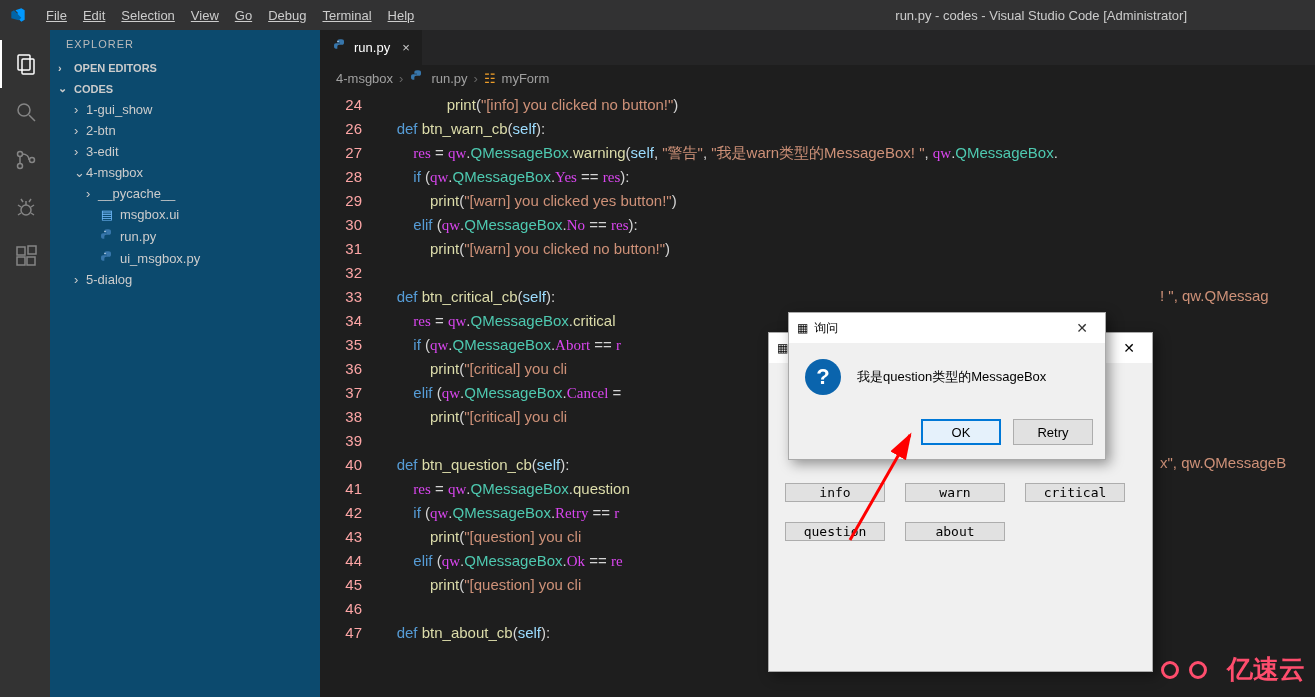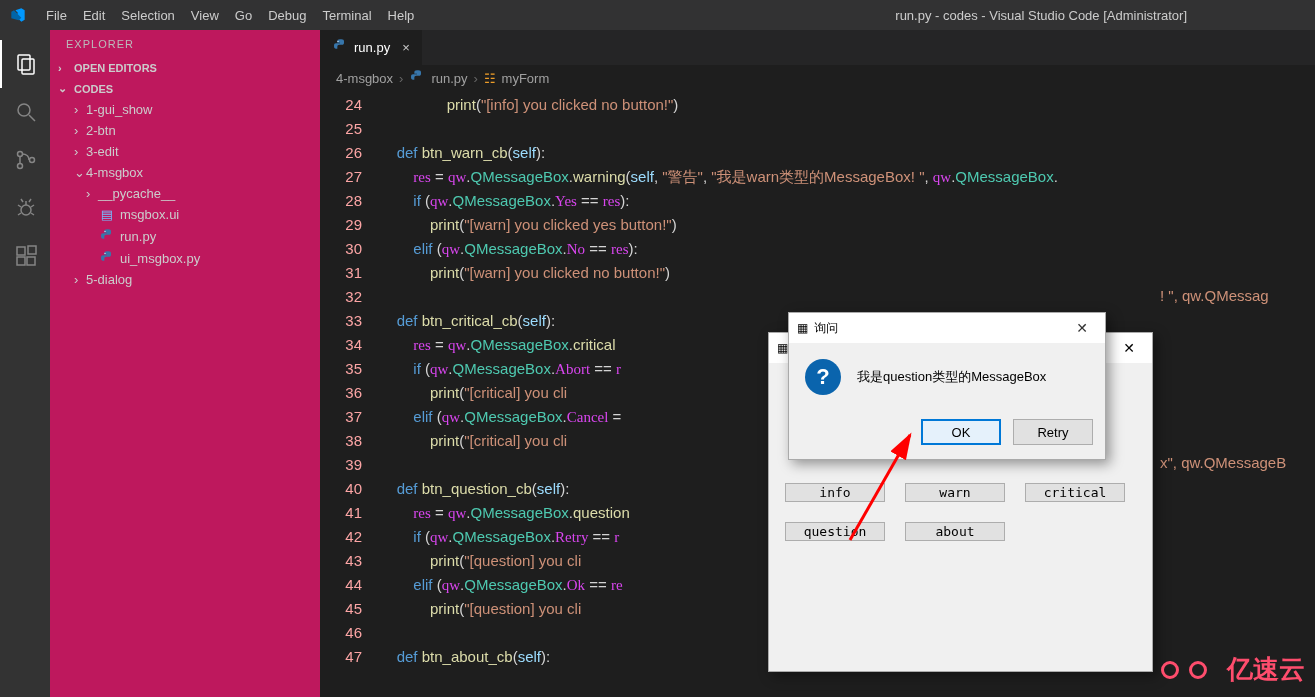--- a/index.html
+++ b/index.html
@@ -1,30 +1,30 @@
 <!DOCTYPE html>
 <html><head>
 <meta charset="utf-8">
 <style>
 * { margin: 0; padding: 0; box-sizing: border-box; font-family: "Segoe UI", sans-serif; }
 body { background: #1e1e1e; color: #cccccc; width: 1315px; height: 697px; overflow: hidden; position: relative; }
 
 
 .titlebar { height: 30px; background: #323233; display: flex; align-items: center; padding: 0 8px; font-size: 13px; color: #cccccc; }
 .titlebar .logo { width: 20px; height: 20px; margin-right: 10px; display: flex; align-items: center; justify-content: center; }
-.titlebar .menu-item { padding: 0 8px; cursor: pointer; }
+.titlebar .menu-item { padding: 0 8px; cursor: pointer; text-decoration: underline; }
 .titlebar .title { flex: 1; text-align: right; color: #cccccc; }
 
 
 .activitybar { position: absolute; left: 0; top: 30px; bottom: 0; width: 50px; background: #333333; display: flex; flex-direction: column; align-items: center; padding-top: 10px; }
 .activitybar .ab-item { width: 50px; height: 48px; display: flex; align-items: center; justify-content: center; color: #858585; cursor: pointer; border-left: 2px solid transparent; }
 .activitybar .ab-item.active { color: #ffffff; border-left: 2px solid #ffffff; }
 
 
-.sidebar { position: absolute; left: 50px; top: 30px; bottom: 0; width: 270px; background: #be185d; color: #cccccc; font-size: 13px; }
+.sidebar { position: absolute; left: 50px; top: 30px; bottom: 0; width: 270px; background: #0c4a6e; color: #cccccc; font-size: 13px; }
 .sidebar .panel-title { padding: 8px 16px; font-size: 11px; letter-spacing: 1px; color: #bbbbbb; }
 .sidebar .section-header { padding: 4px 8px; font-weight: bold; font-size: 11px; cursor: pointer; display: flex; align-items: center; }
 .sidebar .section-header .chev { margin-right: 4px; width: 12px; display: inline-block; }
 .sidebar .tree { padding-left: 0; }
 .sidebar .tree-item { padding: 3px 8px 3px 24px; display: flex; align-items: center; cursor: pointer; }
 .sidebar .tree-item.indent1 { padding-left: 36px; }
 .sidebar .tree-item .chev { width: 12px; display: inline-block; color: #cccccc; }
 .sidebar .tree-item .ficon { width: 18px; display: inline-flex; align-items: center; justify-content: center; margin-right: 4px; }
 
 
@@ -221,21 +221,20 @@
           <path fill="#3776ab" d="M12 2c-3 0-4 1-4 3v2h4v1H6c-2 0-3 1-3 4s1 4 3 4h2v-3c0-2 1-3 3-3h4c2 0 3-1 3-3V5c0-2-1-3-4-3h-2z"></path>
         </svg>
     </span>
     <span>run.py</span>
     <span class="sep">›</span>
     <span class="ficon" style="color:#ee9d28">☷</span>
     <span>myForm</span>
   </div>
   <div class="code" id="code">
       <div class="line"><div class="gutter">24</div><div class="linec">                <span class="fn">print</span><span class="pun">(</span><span class="str">"[info] you clicked no button!"</span><span class="pun">)</span></div></div>
-      <div class="line"><div class="gutter">25</div><div class="linec"></div></div>
       <div class="line"><div class="gutter">26</div><div class="linec">    <span class="kw">def</span> <span class="fn">btn_warn_cb</span><span class="pun">(</span><span class="self">self</span><span class="pun">):</span></div></div>
       <div class="line"><div class="gutter">27</div><div class="linec">        <span class="var">res</span> <span class="op">=</span> <span class="var">qw</span><span class="pun">.</span><span class="cls">QMessageBox</span><span class="pun">.</span><span class="fn">warning</span><span class="pun">(</span><span class="self">self</span><span class="pun">,</span> <span class="str">"警告"</span><span class="pun">,</span> <span class="str">"我是warn类型的MessageBox! "</span><span class="pun">,</span> <span class="var">qw</span><span class="pun">.</span><span class="cls">QMessageBox</span><span class="pun">.</span></div></div>
       <div class="line"><div class="gutter">28</div><div class="linec">        <span class="kw">if</span> <span class="pun">(</span><span class="var">qw</span><span class="pun">.</span><span class="cls">QMessageBox</span><span class="pun">.</span><span class="var">Yes</span> <span class="op">==</span> <span class="var">res</span><span class="pun">):</span></div></div>
       <div class="line"><div class="gutter">29</div><div class="linec">            <span class="fn">print</span><span class="pun">(</span><span class="str">"[warn] you clicked yes button!"</span><span class="pun">)</span></div></div>
       <div class="line"><div class="gutter">30</div><div class="linec">        <span class="kw">elif</span> <span class="pun">(</span><span class="var">qw</span><span class="pun">.</span><span class="cls">QMessageBox</span><span class="pun">.</span><span class="var">No</span> <span class="op">==</span> <span class="var">res</span><span class="pun">):</span></div></div>
       <div class="line"><div class="gutter">31</div><div class="linec">            <span class="fn">print</span><span class="pun">(</span><span class="str">"[warn] you clicked no button!"</span><span class="pun">)</span></div></div>
       <div class="line"><div class="gutter">32</div><div class="linec"></div></div>
       <div class="line"><div class="gutter">33</div><div class="linec">    <span class="kw">def</span> <span class="fn">btn_critical_cb</span><span class="pun">(</span><span class="self">self</span><span class="pun">):</span></div></div>
       <div class="line"><div class="gutter">34</div><div class="linec">        <span class="var">res</span> <span class="op">=</span> <span class="var">qw</span><span class="pun">.</span><span class="cls">QMessageBox</span><span class="pun">.</span><span class="fn">critical</span></div></div>
       <div class="line"><div class="gutter">35</div><div class="linec">        <span class="kw">if</span> <span class="pun">(</span><span class="var">qw</span><span class="pun">.</span><span class="cls">QMessageBox</span><span class="pun">.</span><span class="var">Abort</span> <span class="op">==</span> <span class="var">r</span></div></div>

